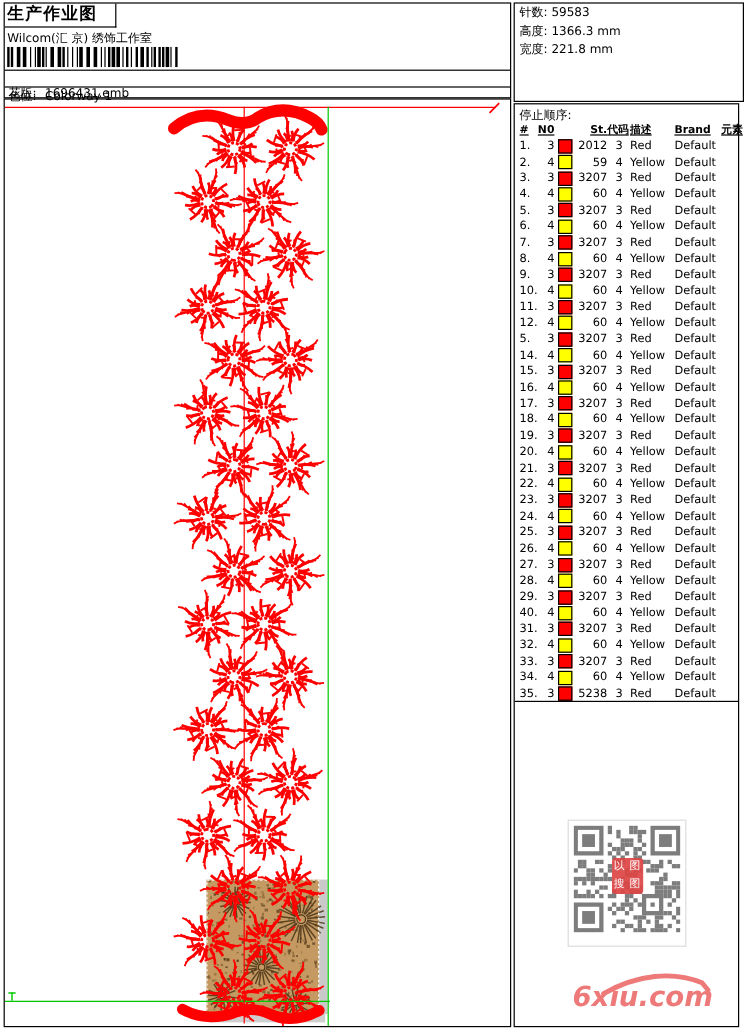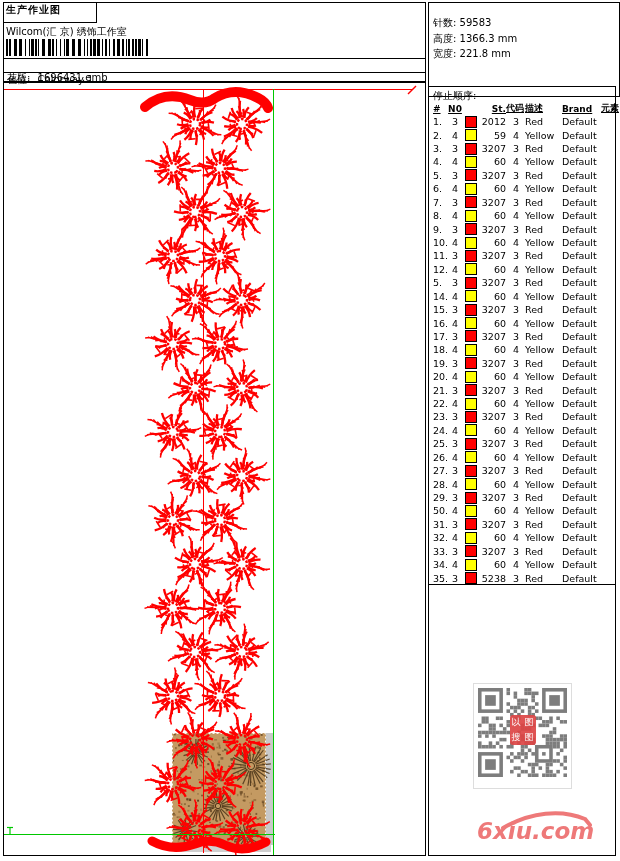--- a/index.html
+++ b/index.html
@@ -2,40 +2,40 @@
 <html><head>
 <meta charset="utf-8">
 <style>
   html,body{margin:0;padding:0;background:#fff;}
   .sheet{position:relative;width:620px;height:861px;background:#fff;
          font-family:"DejaVu Sans","Liberation Sans",sans-serif;color:#000;overflow:hidden;}
   .abs{position:absolute;}
   
   .hdr{left:3px;top:2px;width:421px;height:78px;border:1px solid #000;}
   .titlecell{position:absolute;left:0;top:0;width:92px;height:19px;border-right:1px solid #000;border-bottom:1px solid #000;}
-  .title{position:absolute;left:2px;top:0px;font-size:10px;font-weight:bold;white-space:nowrap;letter-spacing:1px;}
+  .title{position:absolute;left:2px;top:0px;font-size:14px;font-weight:bold;white-space:nowrap;letter-spacing:1px;}
   .studio{position:absolute;left:2px;top:22px;font-size:10px;white-space:nowrap;}
   .bc{position:absolute;left:1px;top:36px;}
   .hline{position:absolute;left:0;width:100%;border-top:1px solid #000;height:0;}
   .hrow{position:absolute;left:3px;font-size:10px;white-space:nowrap;}
   
-  .stats{left:428px;top:2px;width:186px;height:81px;border:1px solid #000;padding:12px 0 0 4px;box-sizing:content-box;}
+  .stats{left:428px;top:2px;width:186px;height:81px;border:1px solid #000;padding:0 0 0 4px;box-sizing:content-box;}
   .srow{font-size:10px;line-height:15.5px;white-space:nowrap;}
   
   .design{left:3px;top:82px;width:421px;height:772px;border:1px solid #000;}
   
   .panel{left:428px;top:86px;width:186px;height:768px;border:1px solid #000;}
   .stoptitle{position:absolute;left:4px;top:2px;font-size:10px;font-weight:normal;}
   .thead,.trow{display:grid;grid-template-columns:17px 14px 17px 27px 16px 37px 39px 19px;align-items:center;}
   .thead{position:absolute;left:2px;top:15px;width:184px;height:13px;font-size:9px;font-weight:bold;}
   .thead span{text-decoration:underline;white-space:nowrap;overflow:visible;}
   #rows{position:absolute;left:2px;top:28px;width:184px;}
   .trow{height:13.43px;font-size:9.5px;}
   .c1{padding-left:2px;}
-  .c2{text-align:center;}
+  .c2{text-align:right;}
   .c3{display:flex;justify-content:center;}
   .c4,.c5{text-align:right;}
   .c5{padding-right:3px;}
   .c6,.c7,.c8{padding-left:3px;white-space:nowrap;}
   .chip{width:10px;height:10px;border:1px solid #000;display:inline-block;}
   .tdivider{position:absolute;left:0;top:497px;width:100%;border-top:1px solid #000;}
   
   .qrframe{position:absolute;left:44px;top:596px;width:97px;height:104px;border:1px solid #ddd;background:#fff;}
   .seal{position:absolute;left:50%;top:44%;transform:translate(-50%,-50%);width:26px;height:30px;
         background:#dd4545;border-radius:3px;display:grid;grid-template-columns:1fr 1fr;opacity:.92;}
@@ -921,21 +921,21 @@
           <span class="c3">
             <span class="chip" style="background: rgb(255, 0, 0);"></span>
           </span>
           <span class="c4">3207</span>
           <span class="c5">3</span>
           <span class="c6">Red</span>
           <span class="c7">Default</span>
           <span class="c8"></span>
         </div>
         <div class="trow">
-          <span class="c1">50.</span>
+          <span class="c1">40.</span>
           <span class="c2">4</span>
           <span class="c3">
             <span class="chip" style="background: rgb(255, 255, 0);"></span>
           </span>
           <span class="c4">60</span>
           <span class="c5">4</span>
           <span class="c6">Yellow</span>
           <span class="c7">Default</span>
           <span class="c8"></span>
         </div>

